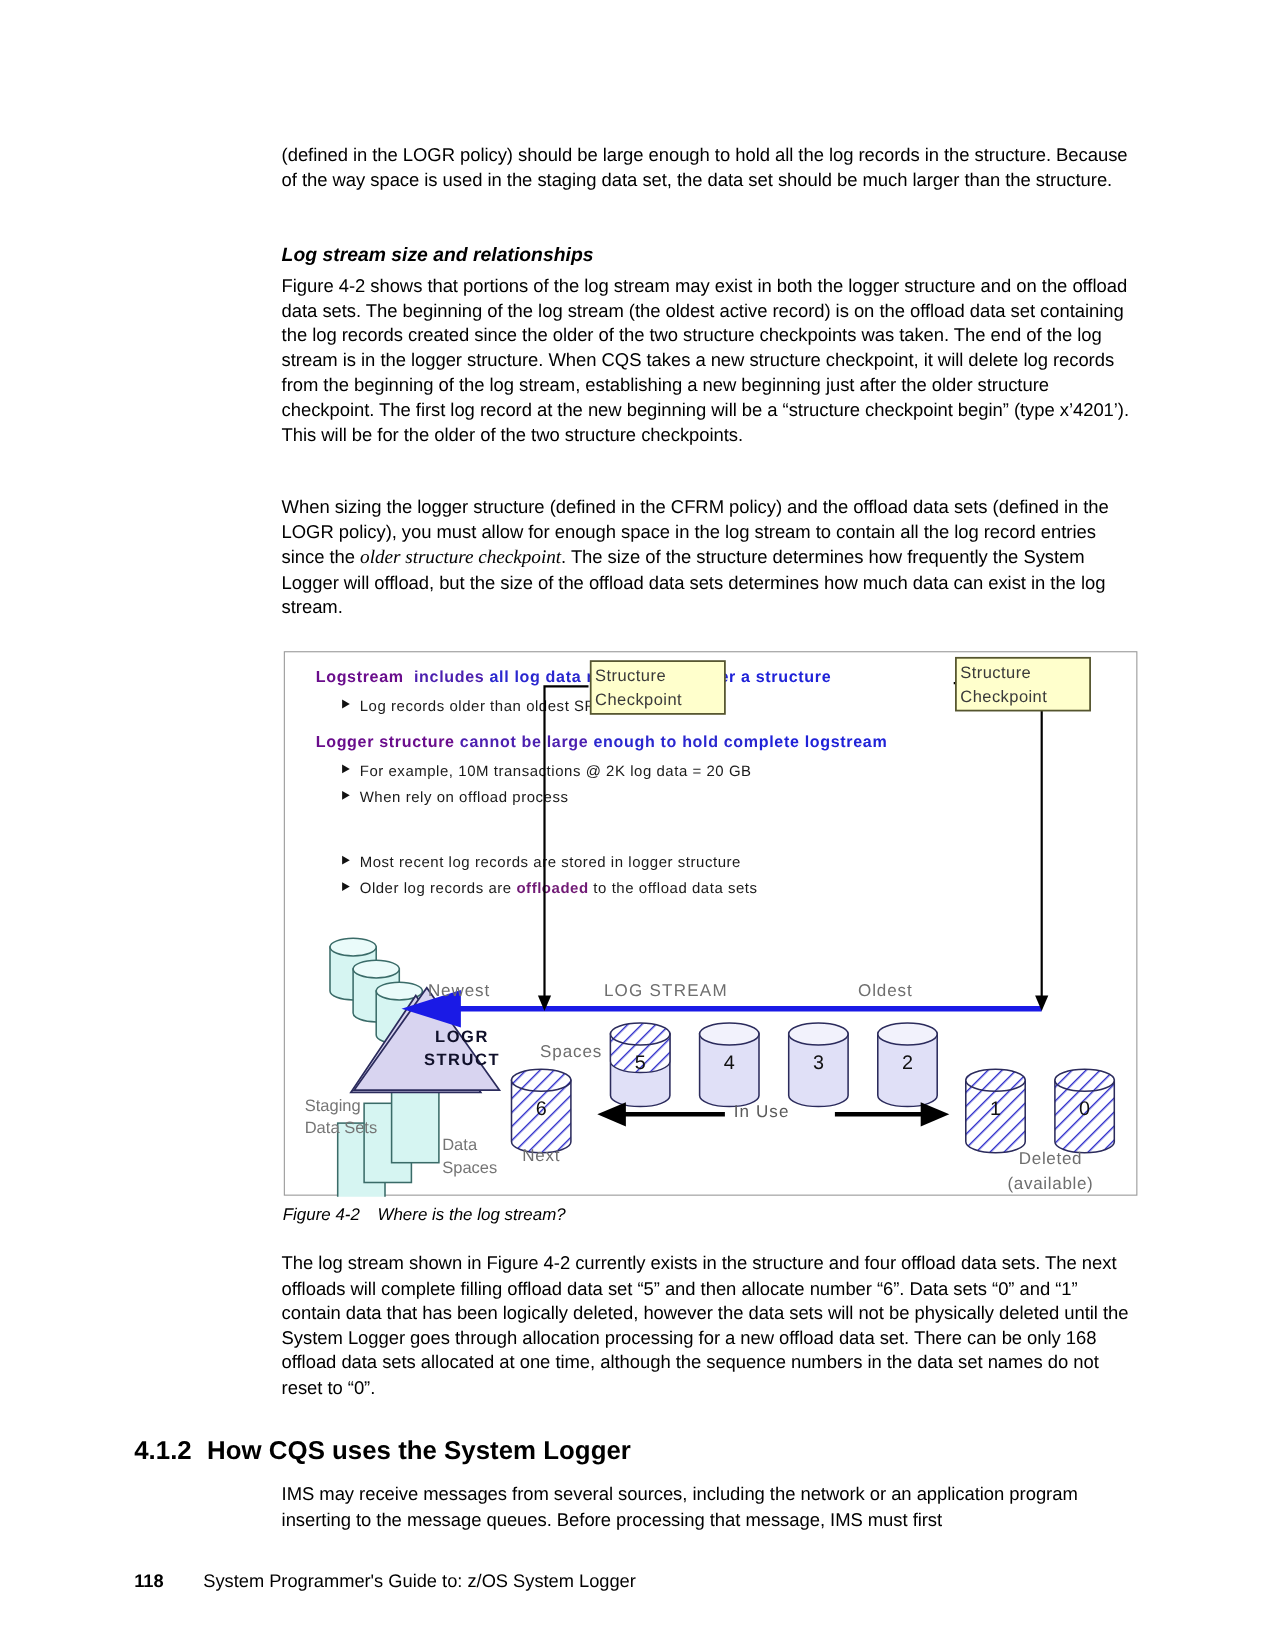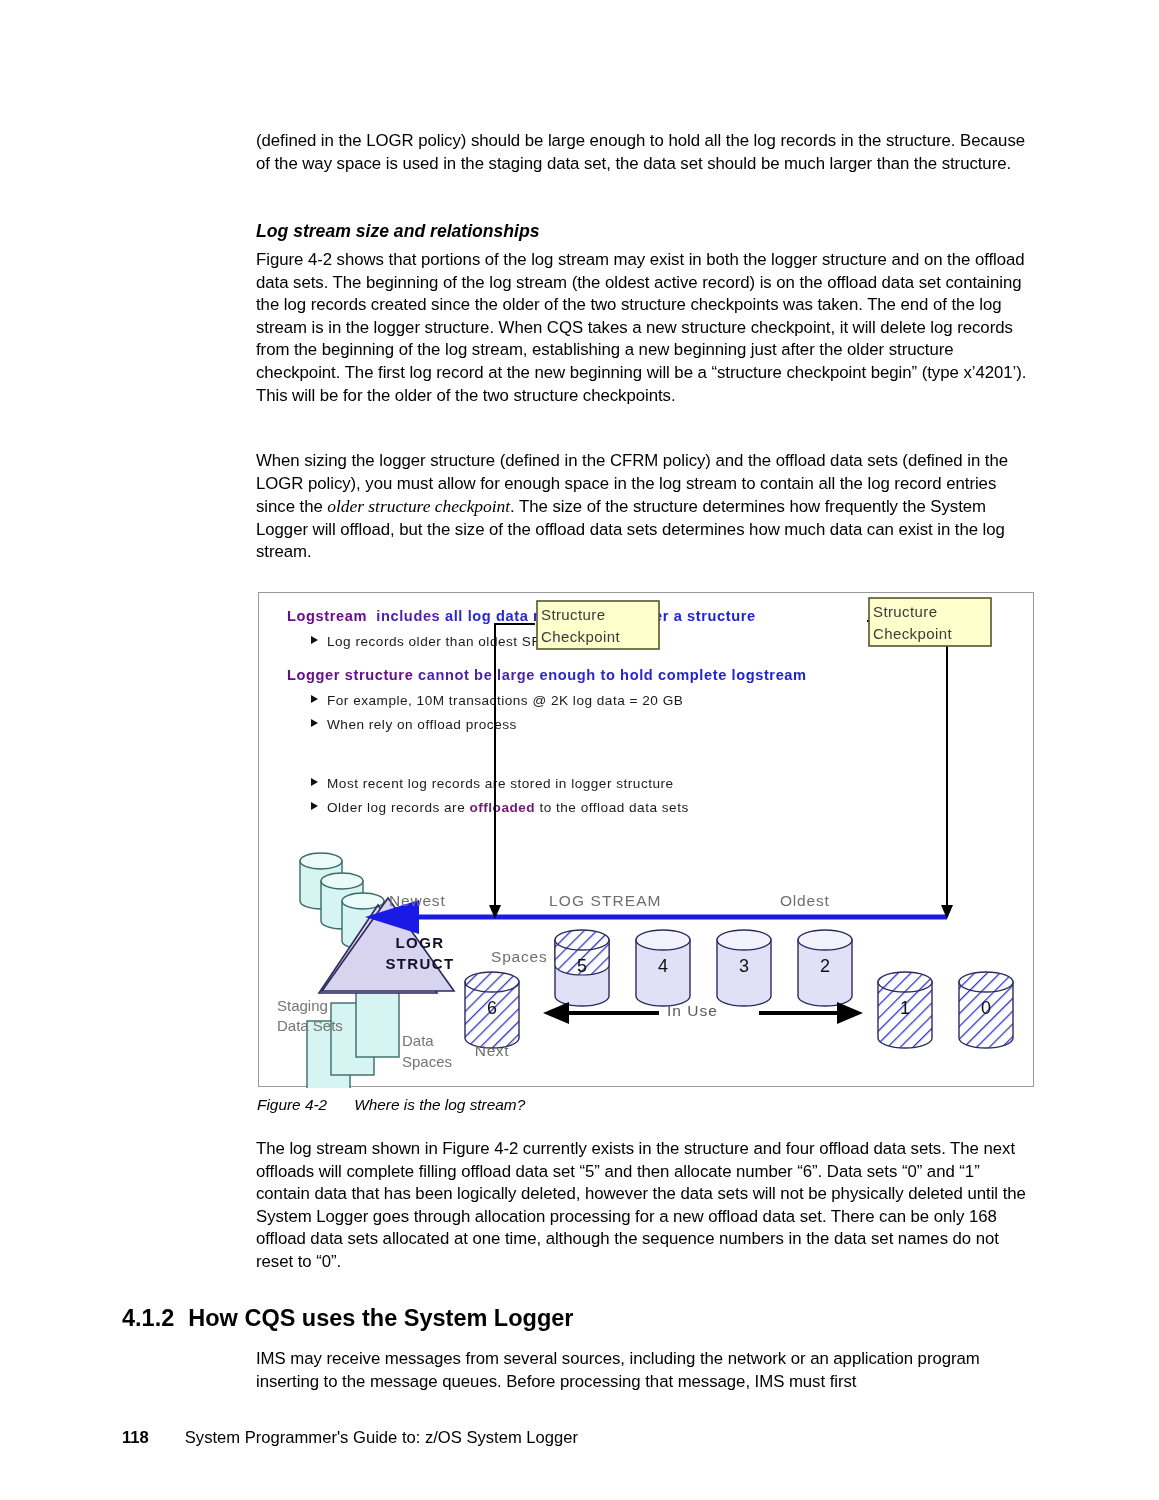--- a/index.html
+++ b/index.html
@@ -101,21 +101,21 @@
 
   
   .caption {
     position: absolute;
     left: 257px;
     top: 1096px;
     font-size: 15.4px;
     font-style: italic;
     white-space: nowrap;
   }
-  .caption .cap-num { margin-right: 27px; }
+  .caption .cap-num { margin-right: 16px; }
 
   
   h2.sect {
     position: absolute;
     left: 122px;
     top: 1305px;
     margin: 0;
     font-size: 23.5px;
     font-weight: bold;
     white-space: nowrap;
@@ -293,20 +293,24 @@
       <div style="position:absolute; left:290px; top:299px; font-size:15.5px; color:#6e6e6e; letter-spacing:1.1px; white-space:nowrap;">LOG STREAM</div>
 
       <div style="position:absolute; left:521px; top:299px; font-size:15.5px; color:#6e6e6e; letter-spacing:0.8px; white-space:nowrap;">Oldest</div>
 
       <div style="position:absolute; left:232px; top:355px; font-size:15.5px; color:#6e6e6e; letter-spacing:0.8px; white-space:nowrap;">Spaces</div>
 
       <div style="position:absolute; left:206px; top:449px; width:54px; text-align:center; font-size:15.5px; color:#6e6e6e; letter-spacing:0.6px; white-space:nowrap;">Next</div>
 
       <div style="position:absolute; left:408px; top:409px; font-size:15.5px; color:#5a5a5a; letter-spacing:1px; white-space:nowrap;">In Use</div>
 
+      <div style="position:absolute; left:610px; top:449px; width:172px; text-align:center; font-size:15.5px; color:#6e6e6e; letter-spacing:0.6px; line-height:23px; white-space:nowrap;">
+        <div>Deleted</div>
+        <div>(available)</div>
+      </div>
 
       <div style="position:absolute; left:282px; top:11px; width:116px; font-size:15px; color:#3a3a3a; line-height:22px; letter-spacing:0.4px; white-space:nowrap;">
         <div>Structure</div>
         <div>Checkpoint</div>
       </div>
 
       <div style="position:absolute; left:614px; top:8px; width:116px; font-size:15px; color:#3a3a3a; line-height:22px; letter-spacing:0.4px; white-space:nowrap;">
         <div>Structure</div>
         <div>Checkpoint</div>
       </div>

